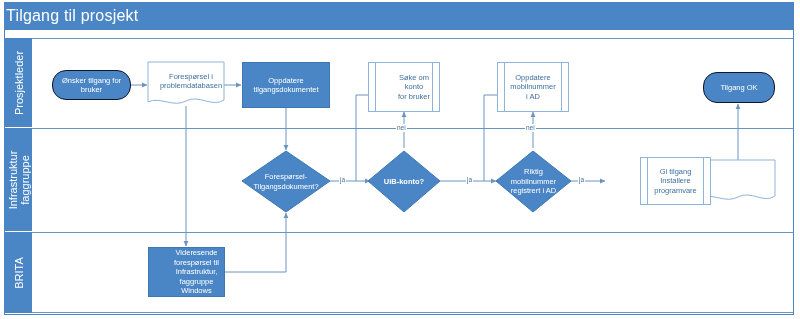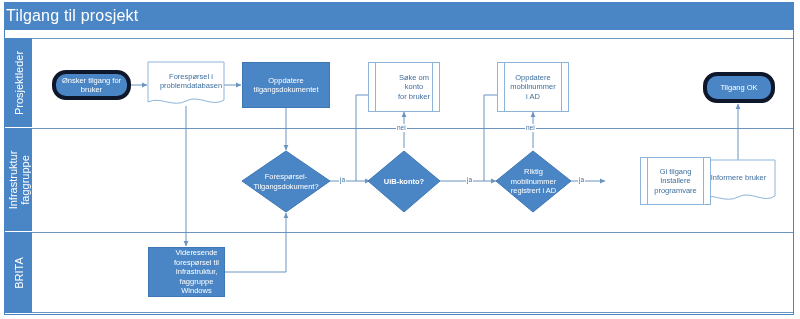--- a/index.html
+++ b/index.html
@@ -57,21 +57,21 @@
 
   
   .node{
     position:absolute;box-sizing:border-box;
     display:flex;align-items:center;justify-content:center;text-align:center;
     font-size:7.5px;line-height:9.5px;
   }
   .node .lbl{display:block;padding:0 3px;white-space:pre-line;}
 
   .n-term{              
-    background:#4a86c5;border:4px solid #0f172a;border-radius:14px;color:#ffffff;
+    background:#4a86c5;border:1px solid #0f172a;border-radius:14px;color:#ffffff;
   }
   .n-proc{              
     background:#4a86c5;border:1px solid #3e77b3;color:#ffffff;
   }
   .n-pre{               
     background:#ffffff;border:1px solid #8fb4d9;color:#3f6f9f;
   }
   .n-pre:before,.n-pre:after{
     content:"";position:absolute;top:0;bottom:0;width:0;border-left:1px solid #8fb4d9;
   }
@@ -215,23 +215,20 @@
 mobilnummer
 registrert i AD</span>
   </div>
 
   <div class="node n-pre" style="left:640px;top:157px;width:71px;height:48px;">
     <span class="lbl">Gi tilgang
 Installere
 programvare</span>
   </div>
 
-  <div class="node n-doc" style="left:701px;top:160px;width:75px;height:36px;">
-    <span class="lbl">Informere bruker</span>
-  </div>
 
   <div class="node n-proc" style="left:148px;top:247px;width:77px;height:50px;padding-left:20px;">
     <span class="lbl">Videresende
 forespørsel til
 Infrastruktur,
 faggruppe Windows</span>
   </div>
 
   <div class="edge-lbl" style="left:339px;top:176px;">ja</div>
   <div class="edge-lbl" style="left:466px;top:176px;">ja</div>

